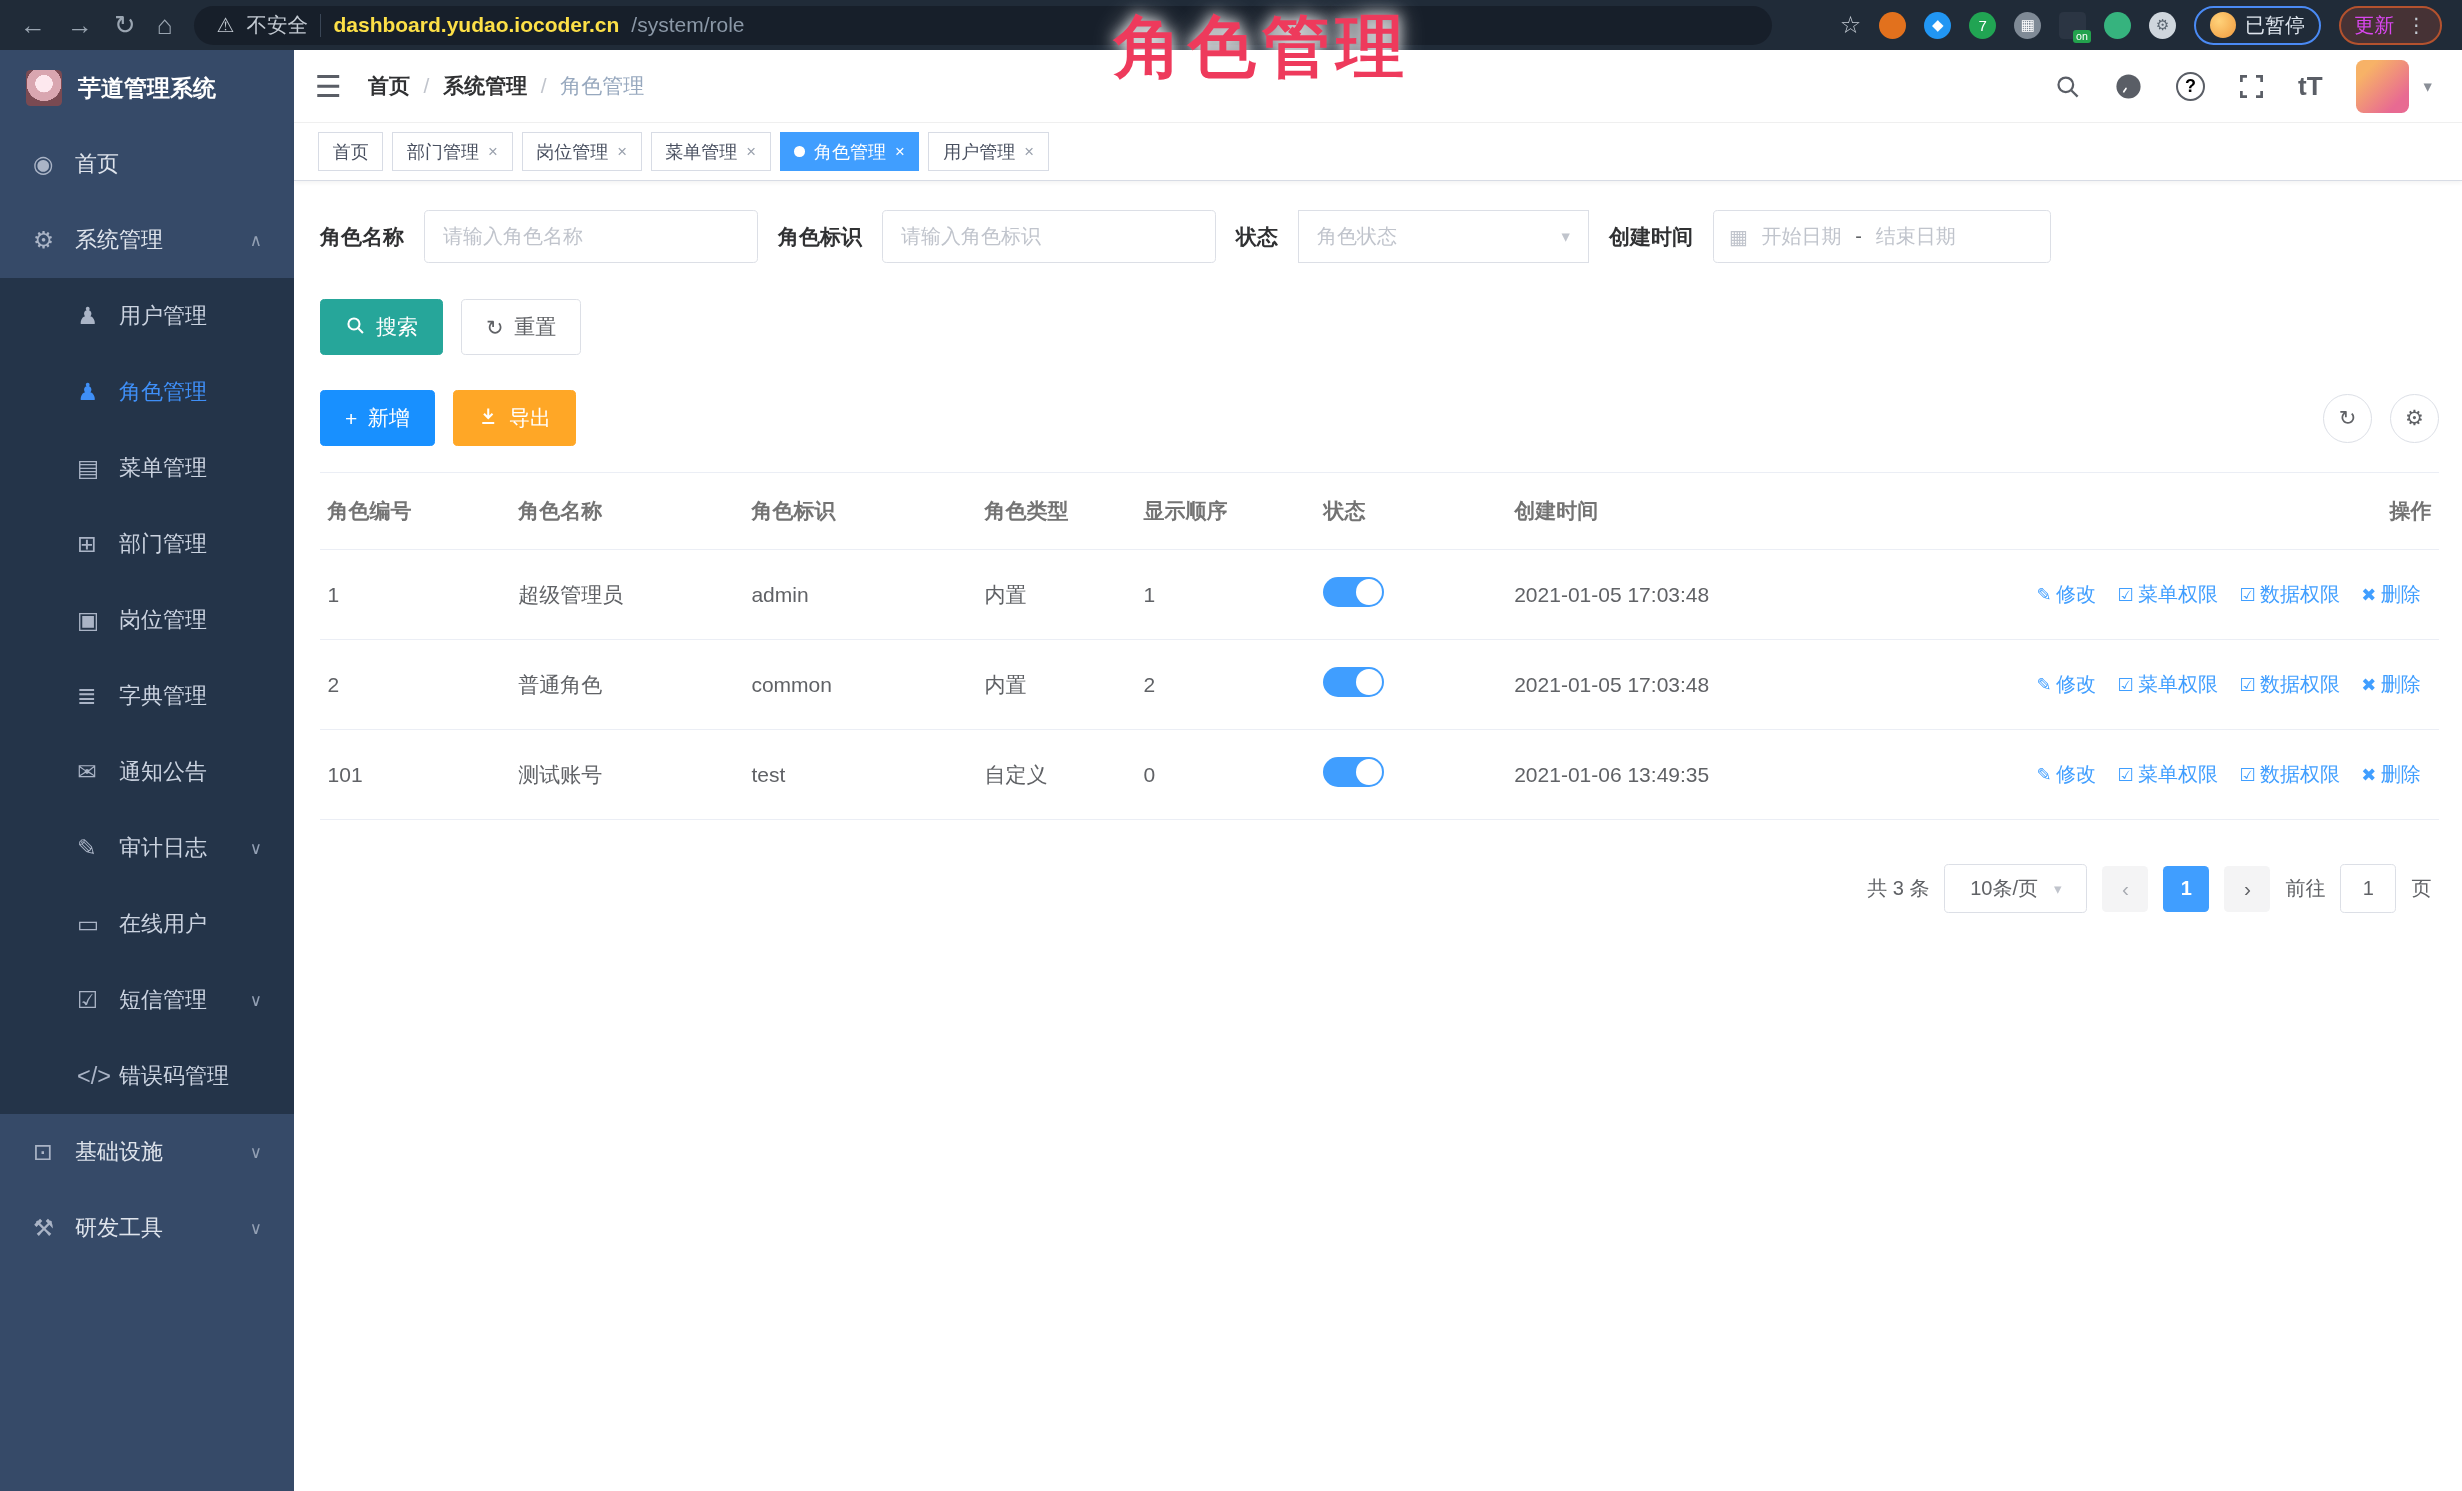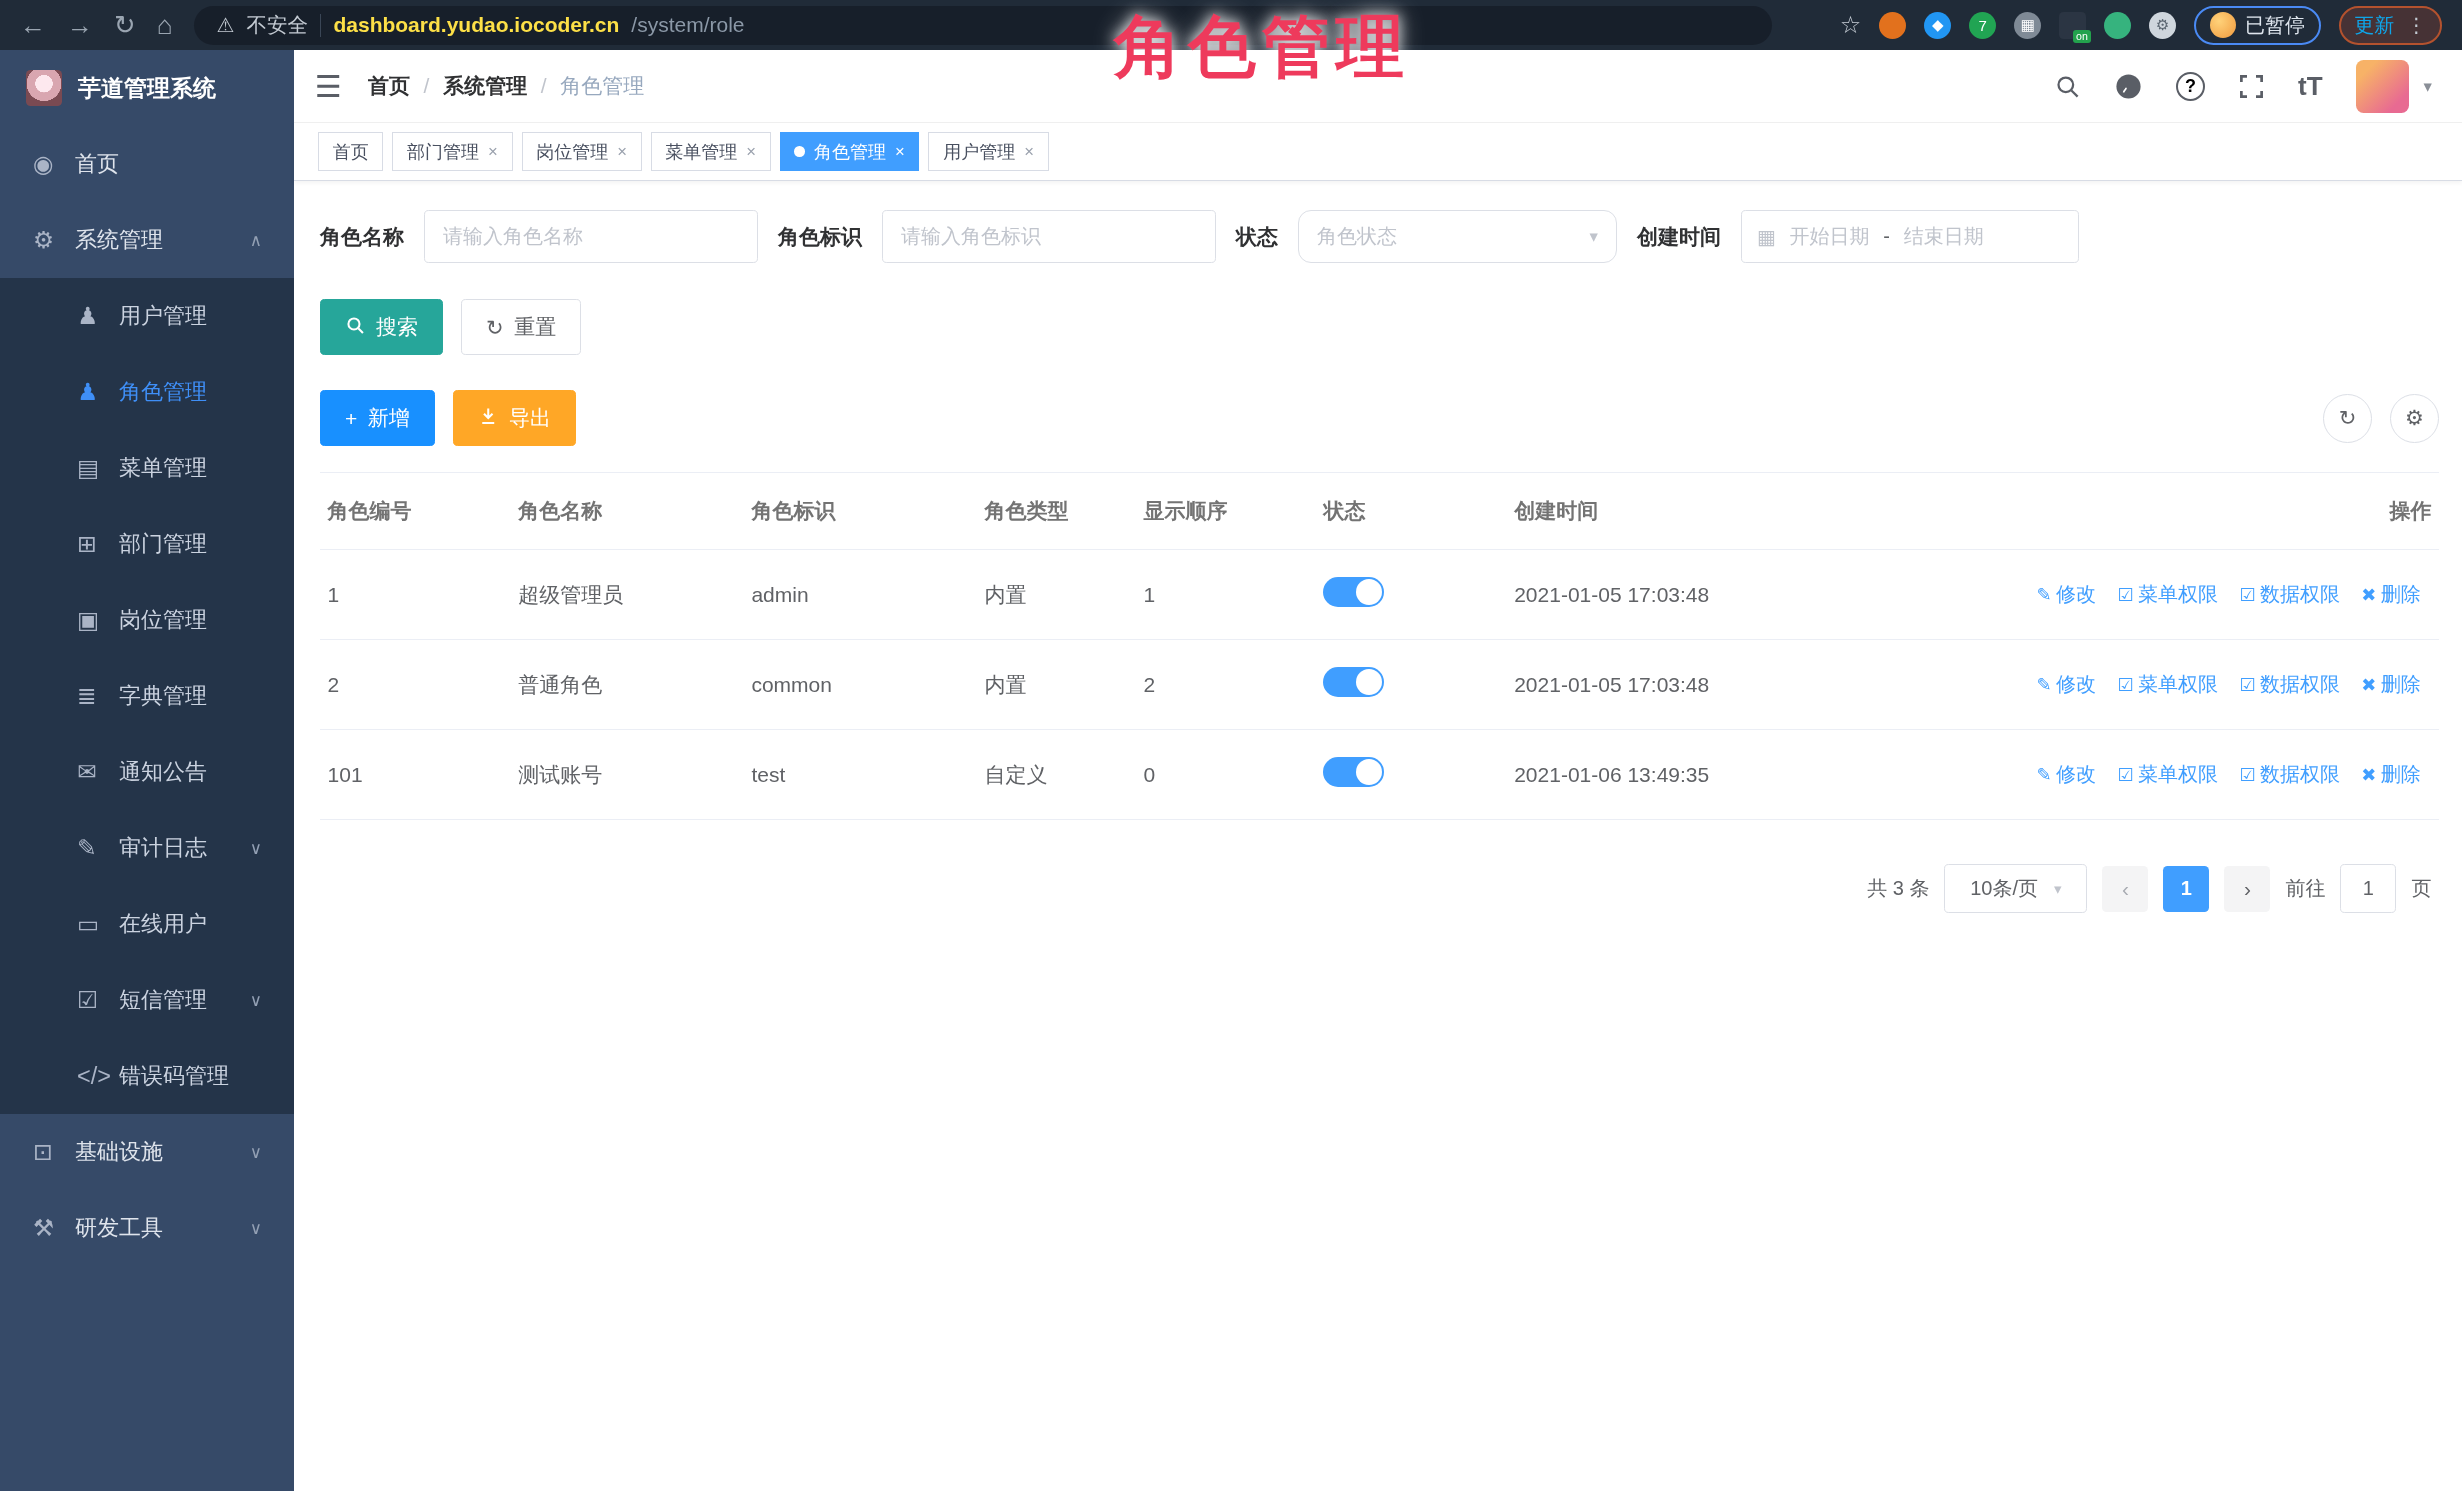--- a/index.html
+++ b/index.html
@@ -24,21 +24,21 @@
   .ext-dark { width:27px; height:27px; border-radius:4.6px; background:#2b3543; position:relative; }
   .ext-dark .on-badge { position:absolute; right:-4.6px; bottom:-4.6px; background:#23a24d;
     color:#fff; font-size:10.6px; border-radius:3px; padding:0.8px 3px; }
   .paused-pill { border:2.3px solid #4a8af4; border-radius:23px; height:39px;
     display:flex; align-items:center; gap:9px; padding:0 13.7px; }
   .emoji-face { width:26px; height:26px; border-radius:50%;
     background:radial-gradient(circle at 35% 35%, #ffd27a, #f09a3e); }
   .paused-label { font-size:20px; color:#dfe6ee; }
   .update-pill { border:2.3px solid #b4522e; background:rgba(170,70,45,.28); border-radius:23px;
     height:39px; display:flex; align-items:center; gap:12px; padding:0 13.7px; }
-  .update-label { font-size:20px; color:#0ea5e9; }
+  .update-label { font-size:20px; color:#d946ef; }
   .kebab { font-size:20px; color:#c2cad2; letter-spacing:0; }
 
   
   .annotation { position:absolute; left:1114px; top:1.5px; font-size:68px; font-weight:bold;
     color:#ee3a5c; z-index:50; letter-spacing:6px;
     text-shadow:0 0 13.7px rgba(255,255,255,.95), 0 0 26px rgba(255,255,255,.6); }
 
   
   .app { display:flex; height:1442px; }
 
@@ -86,21 +86,21 @@
   .tab.active .close-x { color:#fff; }
 
   
   .content { padding:29px 23px 0 26px; }
   .filter-row { display:flex; align-items:center; gap:20px; }
   .f-label { font-size:21px; font-weight:bold; color:#303133; white-space:nowrap; }
   .f-input { height:53px; border:0.8px solid #dcdfe6; border-radius:4.6px; padding:0 18px;
     font-size:20px; color:#606266; width:334px; outline:none;
     font-family:"Liberation Sans","DejaVu Sans",sans-serif; }
   .f-input::placeholder { color:#c0c4cc; }
-  .f-select { height:53px; width:319px; border:0.8px solid #dcdfe6; border-radius:13px;
+  .f-select { height:53px; width:291px; border:0.8px solid #dcdfe6; border-radius:0;
     display:flex; align-items:center; padding:7px 18px; font-size:20px; color:#c0c4cc; }
   .f-select .chev { margin-left:auto; color:#c0c4cc; font-size:16.7px; }
   .daterange { height:53px; width:338px; border:0.8px solid #dcdfe6; border-radius:4.6px;
     display:flex; align-items:center; padding:0 15px; gap:13.7px; font-size:20px; color:#c0c4cc; }
   .daterange .cal-ic { font-size:20px; color:#c0c4cc; }
   .daterange .dsep { color:#606266; }
 
   .btn { height:56px; border-radius:4.6px; display:inline-flex; align-items:center;
     gap:10.6px; padding:0 24px; font-size:21px; border:0.8px solid transparent; cursor:pointer; }
   .btn .bic { font-size:21px; line-height:1; }

